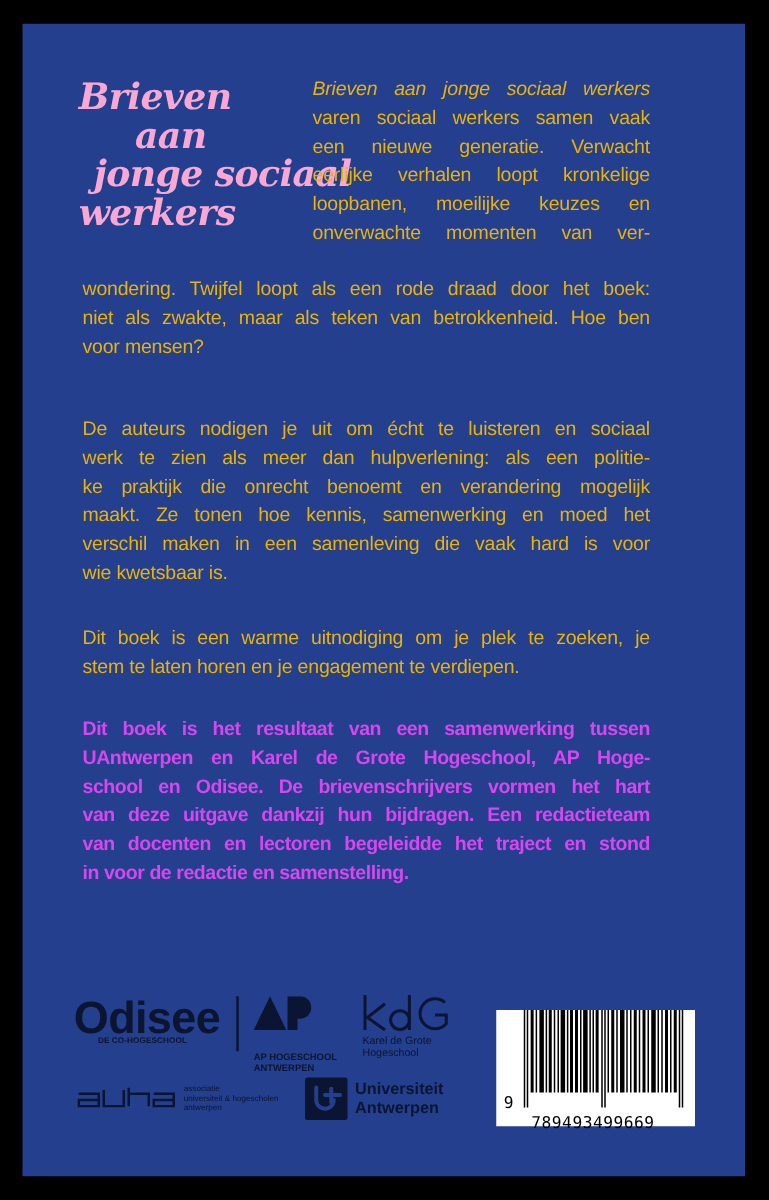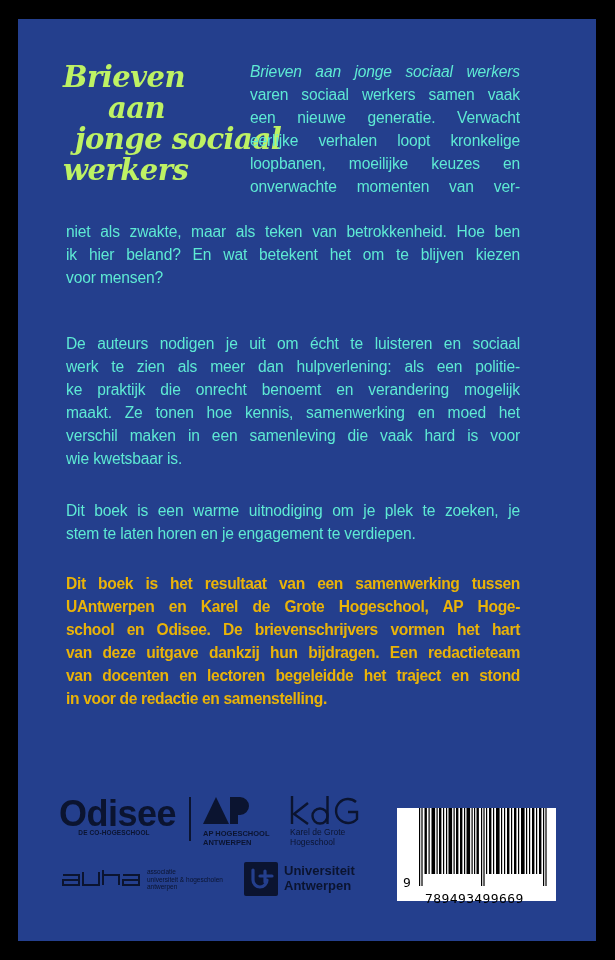--- a/index.html
+++ b/index.html
@@ -13,58 +13,58 @@
     .cover {
       position: absolute;
       left: 18px; top: 19px;
       width: 578px; height: 922px;
       background: #243f8d;
     }
     .title {
       position: absolute;
       left: 63px; top: 62px;
       width: 180px;
-      color: #bef264;
+      color: #f9a8d4;
       font-family: "DejaVu Serif", serif;
       font-style: italic;
       font-weight: bold;
       font-size: 29px;
       line-height: 31px;
       letter-spacing: -0.5px;
     }
     .title .t-line { display: block; white-space: nowrap; }
     .title .t2 { padding-left: 45px; }
     .title .t3 { padding-left: 12px; }
 
     .body-text {
       position: absolute;
-      color: #5eead4;
+      color: #eab308;
       font-size: 15.6px;
       line-height: 22.9px;
       letter-spacing: -0.15px;
     }
     .line { display: block; white-space: nowrap; text-align: justify; text-align-last: justify; }
     .line.last { text-align-last: left; }
     .para1-top { left: 250px; top: 61px; width: 270px; }
     .para1-rest { left: 66px; top: 221px; width: 454px; }
     .para2 { left: 66px; top: 333px; width: 454px; }
     .para3 { left: 66px; top: 500px; width: 454px; }
-    .para4 { left: 66px; top: 573px; width: 454px; color: #eab308; font-weight: bold; }
+    .para4 { left: 66px; top: 573px; width: 454px; color: #d946ef; font-weight: bold; }
     .para4 .line { letter-spacing: -0.35px; }
     .ital { font-style: italic; }
 
     .logo { position: absolute; color: #0b1430; }
     .odisee { left: 59px; top: 801px; width: 110px; }
     .odisee-name { font-size: 36px; font-weight: bold; letter-spacing: -0.5px; line-height: 26px; display:block; text-align:center;}
     .odisee-sub { font-size: 6.5px; font-weight: bold; letter-spacing: 0.1px; display:block; text-align:center; margin-top: 2px; }
 
     .ap { left: 189px; top: 797px; width: 95px; height: 46px; }
     .ap-divider { position: absolute; left: 0; top: 0; width: 2px; height: 44px; background: #0b1430; }
     .ap-mark { position: absolute; left: 14px; top: 0; }
-    .ap-text { position: absolute; left: 14px; top: 33px; font-size: 7.5px; font-weight: bold; line-height: 8.5px; white-space: nowrap; }
+    .ap-text { position: absolute; left: 14px; top: 45px; font-size: 7.5px; font-weight: bold; line-height: 8.5px; white-space: nowrap; }
 
     .kdg { left: 290px; top: 795px; width: 90px; }
     .kdg-mark { display:block; }
     .kdg-text { font-size: 8.5px; line-height: 10px; display: block; margin-top: 2px; }
 
     .auha { left: 62px; top: 866px; width: 180px; height: 26px; }
     .auha-mark { position: absolute; left: 0; top: 4px; }
     .auha-text { position: absolute; left: 85px; top: 2px; font-size: 6.5px; line-height: 7.5px; white-space: nowrap; }
 
     .ua { left: 244px; top: 862px; width: 135px; height: 36px; }
@@ -104,22 +104,22 @@
 <div class="body-text para1-top">
   <span class="line ital">Brieven aan jonge sociaal werkers</span>
   <span class="line">varen sociaal werkers samen vaak</span>
   <span class="line">een nieuwe generatie. Verwacht</span>
   <span class="line">eerlijke verhalen loopt kronkelige</span>
   <span class="line">loopbanen, moeilijke keuzes en</span>
   <span class="line">onverwachte momenten van ver-</span>
 </div>
 
 <div class="body-text para1-rest">
+  <span class="line">wondering. Twijfel loopt als een rode draad door het boek:</span>
   <span class="line">niet als zwakte, maar als teken van betrokkenheid. Hoe ben</span>
-  <span class="line">ik hier beland? En wat betekent het om te blijven kiezen</span>
   <span class="line last">voor mensen?</span>
 </div>
 
 <div class="body-text para2">
   <span class="line">De auteurs nodigen je uit om écht te luisteren en sociaal</span>
   <span class="line">werk te zien als meer dan hulpverlening: als een politie-</span>
   <span class="line">ke praktijk die onrecht benoemt en verandering mogelijk</span>
   <span class="line">maakt. Ze tonen hoe kennis, samenwerking en moed het</span>
   <span class="line">verschil maken in een samenleving die vaak hard is voor</span>
   <span class="line last">wie kwetsbaar is.</span>

